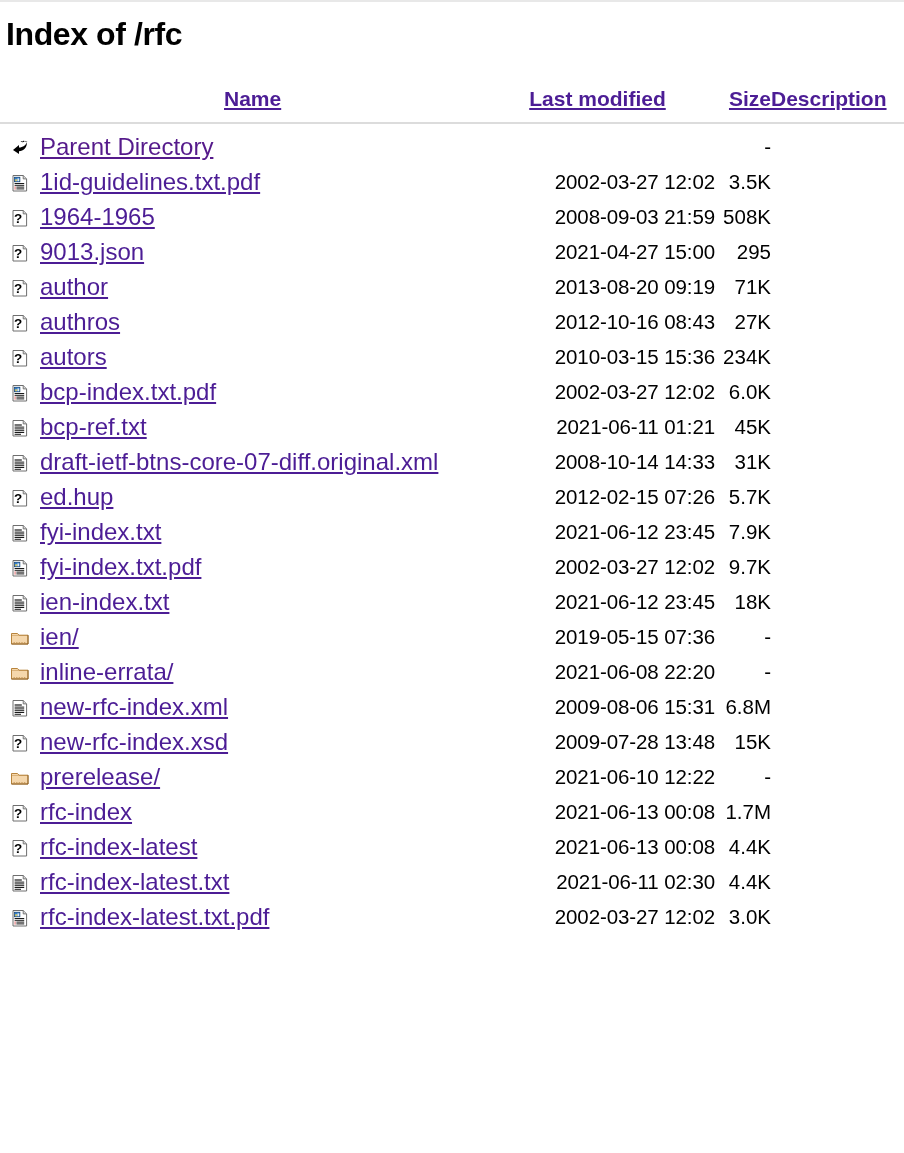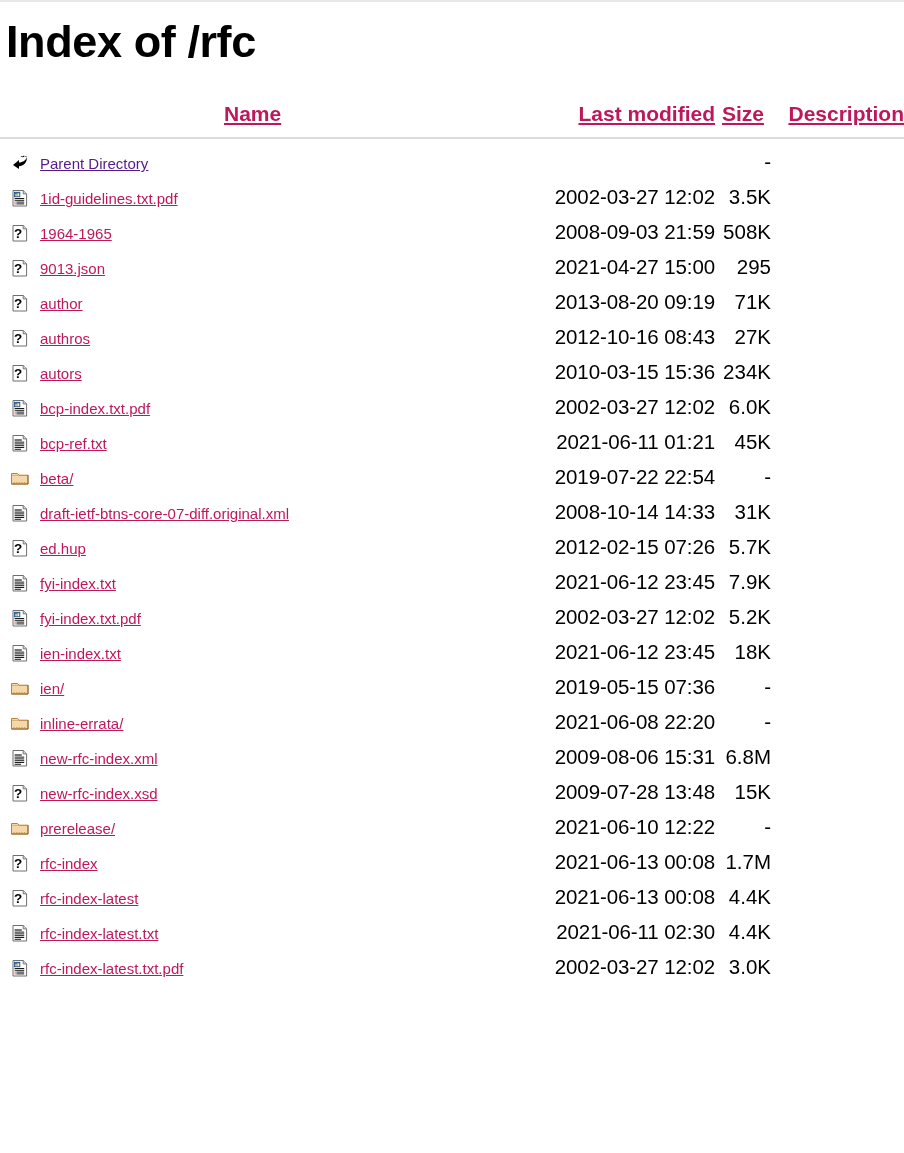--- a/index.html
+++ b/index.html
@@ -15,21 +15,21 @@
     font-family: "Liberation Sans", sans-serif;
     color: #000000;
     -webkit-font-smoothing: antialiased;
   }
   .top-rule {
     height: 2px;
     background: #e8e8e8;
     width: 100%;
   }
   h1#page-title {
-    font-size: 45px;
+    font-size: 32px;
     font-weight: bold;
     margin: 14px 0 16px 6px;
     padding: 0;
     letter-spacing: -0.4px;
     line-height: 1.15;
     font-family: "Liberation Sans", sans-serif;
   }
 
   table.listing {
     border-collapse: collapse;
@@ -45,26 +45,26 @@
   col.c-size   { width: 56px; }
   col.c-desc   { width: 133px; }
 
   table.listing th {
     font-weight: normal;
     padding: 0 0 6px 0;
     vertical-align: bottom;
   }
   th.h-icon { }
   th.h-name { text-align: left; padding-left: 0; }
-  th.h-date { text-align: right; }
-  th.h-size { text-align: center; }
-  th.h-desc { text-align: right; padding-left: 8px; }
+  th.h-date { text-align: center; }
+  th.h-size { text-align: right; }
+  th.h-desc { text-align: left; padding-left: 8px; }
 
   th a, td a {
-    color: #be185d;
+    color: #4c1d95;
     text-decoration: underline;
   }
   th a {
     font-weight: bold;
     font-size: 21px;
   }
   th.h-name a { margin-left: 184px; }
 
   tr.rule-row td {
     padding: 0;
@@ -87,21 +87,21 @@
   }
   td.cell-icon {
     text-align: center;
     padding-left: 2px;
   }
   td.cell-name {
     text-align: left;
     overflow: visible;
   }
   td.cell-name a {
-    font-size: 15px;
+    font-size: 24px;
   }
   td.cell-name a.visited {
     color: #551a8b;
   }
   td.cell-date {
     text-align: right;
     padding-right: 0;
     font-size: 20.5px;
     letter-spacing: -0.1px;
   }
@@ -282,32 +282,20 @@
                 <rect x="5.6" y="16.8" width="6.4" height="1.0"></rect>
               </g>
             </svg></span></td>
         <td class="cell-name"><a href="#">bcp-ref.txt</a></td>
         <td class="cell-date">2021-06-11 01:21</td>
         <td class="cell-size">45K</td>
         <td class="cell-desc"></td>
       </tr>
       <tr class="entry">
         <td class="cell-icon"><span class="icon-wrap"><svg width="22" height="22" viewBox="0 0 22 22">
-              <path d="M2.5 6.5 L8.5 6.5 L10 8.2 L19 8.2 L19 17 L2.5 17 Z" fill="#F5D7AC" stroke="#B8843C" stroke-width="1"></path>
-              <path d="M2.5 8.6 L19 8.6" stroke="#B8843C" stroke-width="0.7" opacity="0.7"></path>
-              <path d="M4.5 15.4 L17 15.4" stroke="#B8843C" stroke-width="0.8" stroke-dasharray="1.4 1.2" opacity="0.85"></path>
-              <path d="M19 8.2 L19 17 L2.5 17" fill="none" stroke="#8a5f25" stroke-width="0.9"></path>
-            </svg></span></td>
-        <td class="cell-name"><a href="#">beta/</a></td>
-        <td class="cell-date">2019-07-22 22:54</td>
-        <td class="cell-size">-</td>
-        <td class="cell-desc"></td>
-      </tr>
-      <tr class="entry">
-        <td class="cell-icon"><span class="icon-wrap"><svg width="22" height="22" viewBox="0 0 22 22">
               <path d="M4 3.5 L14.2 3.5 L17.6 6.9 L17.6 19 L4 19 Z" fill="#ffffff" stroke="#6e6e6e" stroke-width="1"></path>
               <path d="M14.2 3.5 L14.2 6.9 L17.6 6.9" fill="#d4d4d4" stroke="#6e6e6e" stroke-width="0.9"></path>
               <g fill="#1a1a1a">
                 <rect x="5.6" y="7.4" width="7.2" height="1.2"></rect>
                 <rect x="5.6" y="9.6" width="9.6" height="1.0"></rect>
                 <rect x="5.6" y="11.4" width="9.6" height="1.0"></rect>
                 <rect x="5.6" y="13.2" width="9.6" height="1.0"></rect>
                 <rect x="5.6" y="15.0" width="9.6" height="1.0"></rect>
                 <rect x="5.6" y="16.8" width="6.4" height="1.0"></rect>
               </g>
@@ -357,21 +345,21 @@
                 <rect x="5.6" y="11.0" width="9.6" height="1.0"></rect>
                 <rect x="5.6" y="12.8" width="9.6" height="1.0"></rect>
                 <rect x="7.4" y="14.6" width="7.8" height="1.0"></rect>
                 <rect x="7.4" y="16.4" width="7.8" height="1.0"></rect>
               </g>
               <rect x="5.5" y="14.6" width="1.2" height="1.0" fill="#d03030"></rect>
               <rect x="5.5" y="16.4" width="1.2" height="1.0" fill="#d03030"></rect>
             </svg></span></td>
         <td class="cell-name"><a href="#">fyi-index.txt.pdf</a></td>
         <td class="cell-date">2002-03-27 12:02</td>
-        <td class="cell-size">5.2K</td>
+        <td class="cell-size">9.7K</td>
         <td class="cell-desc"></td>
       </tr>
       <tr class="entry">
         <td class="cell-icon"><span class="icon-wrap"><svg width="22" height="22" viewBox="0 0 22 22">
               <path d="M4 3.5 L14.2 3.5 L17.6 6.9 L17.6 19 L4 19 Z" fill="#ffffff" stroke="#6e6e6e" stroke-width="1"></path>
               <path d="M14.2 3.5 L14.2 6.9 L17.6 6.9" fill="#d4d4d4" stroke="#6e6e6e" stroke-width="0.9"></path>
               <g fill="#1a1a1a">
                 <rect x="5.6" y="7.4" width="7.2" height="1.2"></rect>
                 <rect x="5.6" y="9.6" width="9.6" height="1.0"></rect>
                 <rect x="5.6" y="11.4" width="9.6" height="1.0"></rect>

